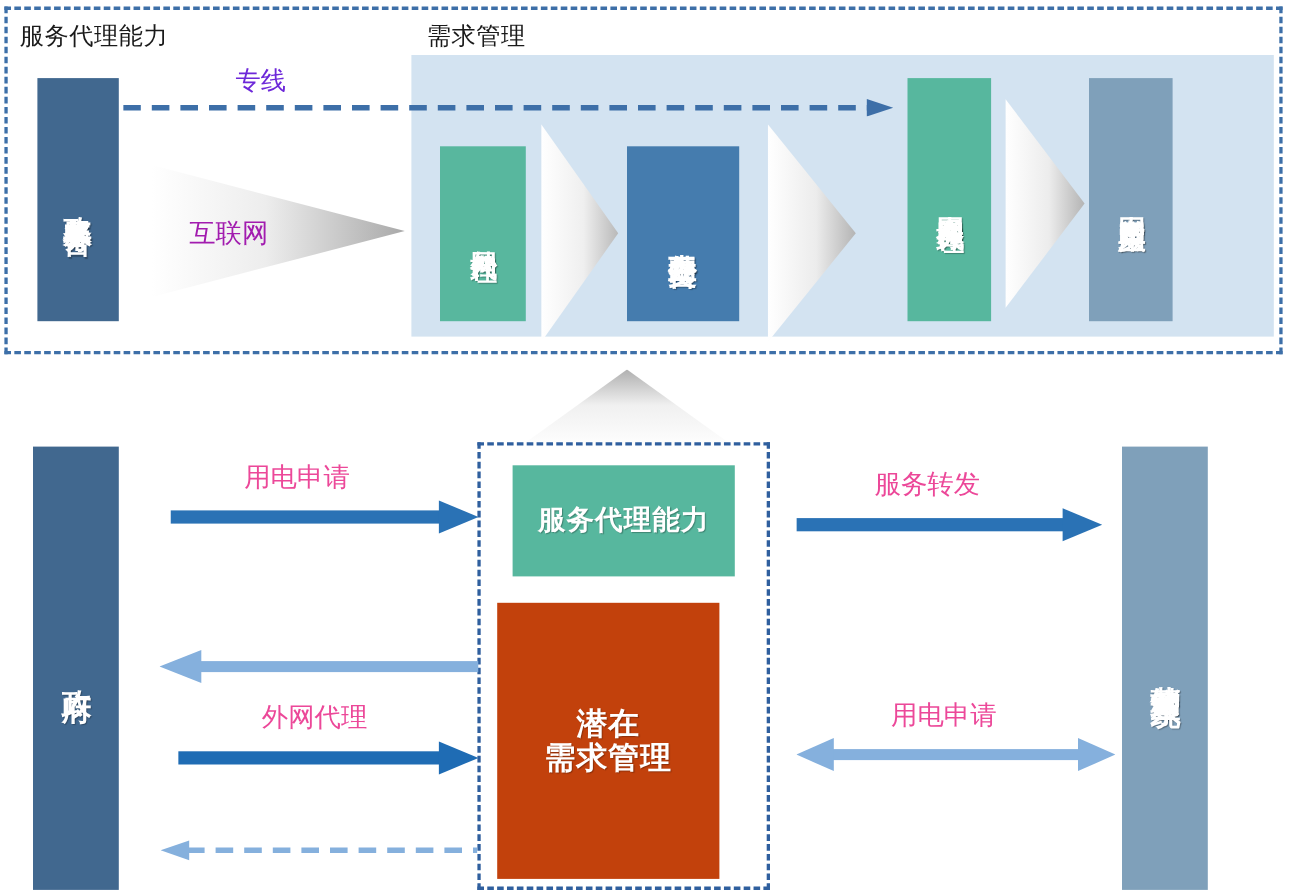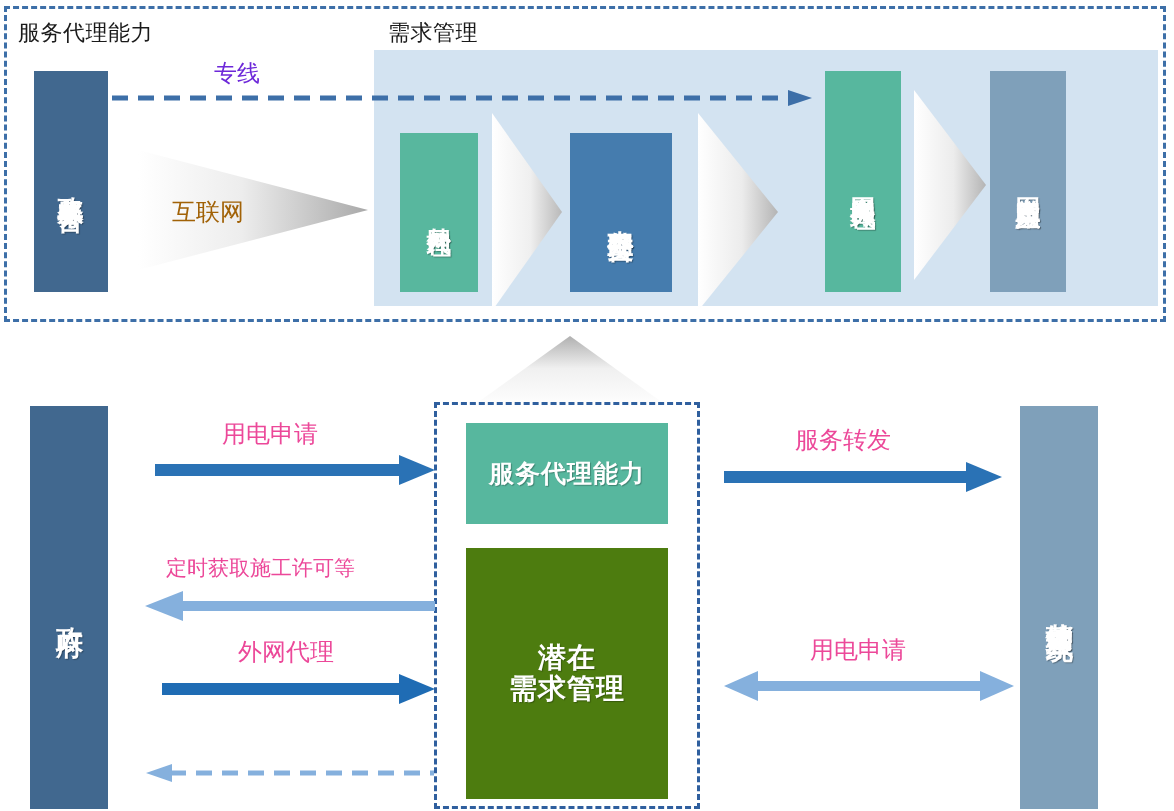--- a/index.html
+++ b/index.html
@@ -102,21 +102,21 @@
     width: 700px; height: 16px;
   }
 
   
   #internet-triangle {
     left: 138px; top: 150px;
     width: 230px; height: 120px;
   }
   #internet-label {
     left: 172px; top: 196px;
-    font-size: 24px; color: #a16207;
+    font-size: 24px; color: #a21caf;
   }
 
   
   #up-chevron {
     left: 470px; top: 336px;
     width: 200px; height: 72px;
   }
 
   
   #bottom-dashed-box {
@@ -133,23 +133,23 @@
     background: #41688f;
     font-size: 27px;
   }
   #box-service-agent {
     left: 466px; top: 423px;
     width: 202px; height: 101px;
     background: #57b79e;
     font-size: 25px;
   }
   #box-potential-demand {
-    left: 466px; top: 548px;
+    left: 452px; top: 548px;
     width: 202px; height: 251px;
-    background: #4d7c0f;
+    background: #c2410c;
     font-size: 28px;
   }
   #box-marketing {
     left: 1020px; top: 406px;
     width: 78px; height: 403px;
     background: #7fa0ba;
     font-size: 27px;
   }
 
   
@@ -292,21 +292,20 @@
   </div>
 
   <div class="abs arrow-label" style="left:222px; top:418px;">用电申请</div>
   <div class="abs" style="left:155px; top:452px; width:280px; height:36px;">
     <svg class="arrow-svg" width="280" height="36" viewBox="0 0 280 36">
       <rect x="0" y="12" width="248" height="12" fill="#2a72b5"></rect>
       <polygon points="244,3 280,18 244,33" fill="#2a72b5"></polygon>
     </svg>
   </div>
 
-  <div class="abs arrow-label small" style="left:166px; top:554px;">定时获取施工许可等</div>
   <div class="abs" style="left:145px; top:590px; width:290px; height:32px;">
     <svg class="arrow-svg" width="290" height="32" viewBox="0 0 290 32">
       <rect x="34" y="11" width="256" height="10" fill="#85b0dd"></rect>
       <polygon points="38,1 0,16 38,31" fill="#85b0dd"></polygon>
     </svg>
   </div>
 
   <div class="abs arrow-label" style="left:238px; top:636px;">外网代理</div>
   <div class="abs" style="left:162px; top:672px; width:273px; height:34px;">
     <svg class="arrow-svg" width="273" height="34" viewBox="0 0 273 34">

